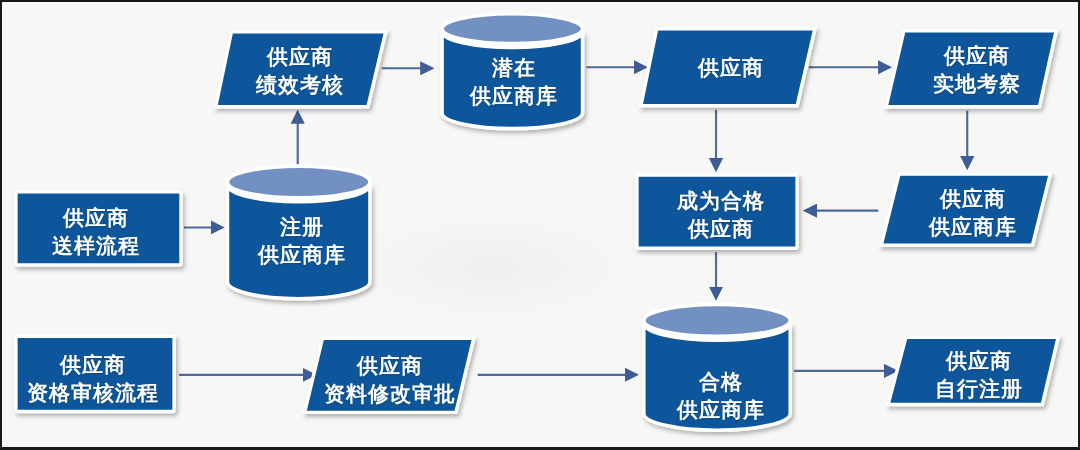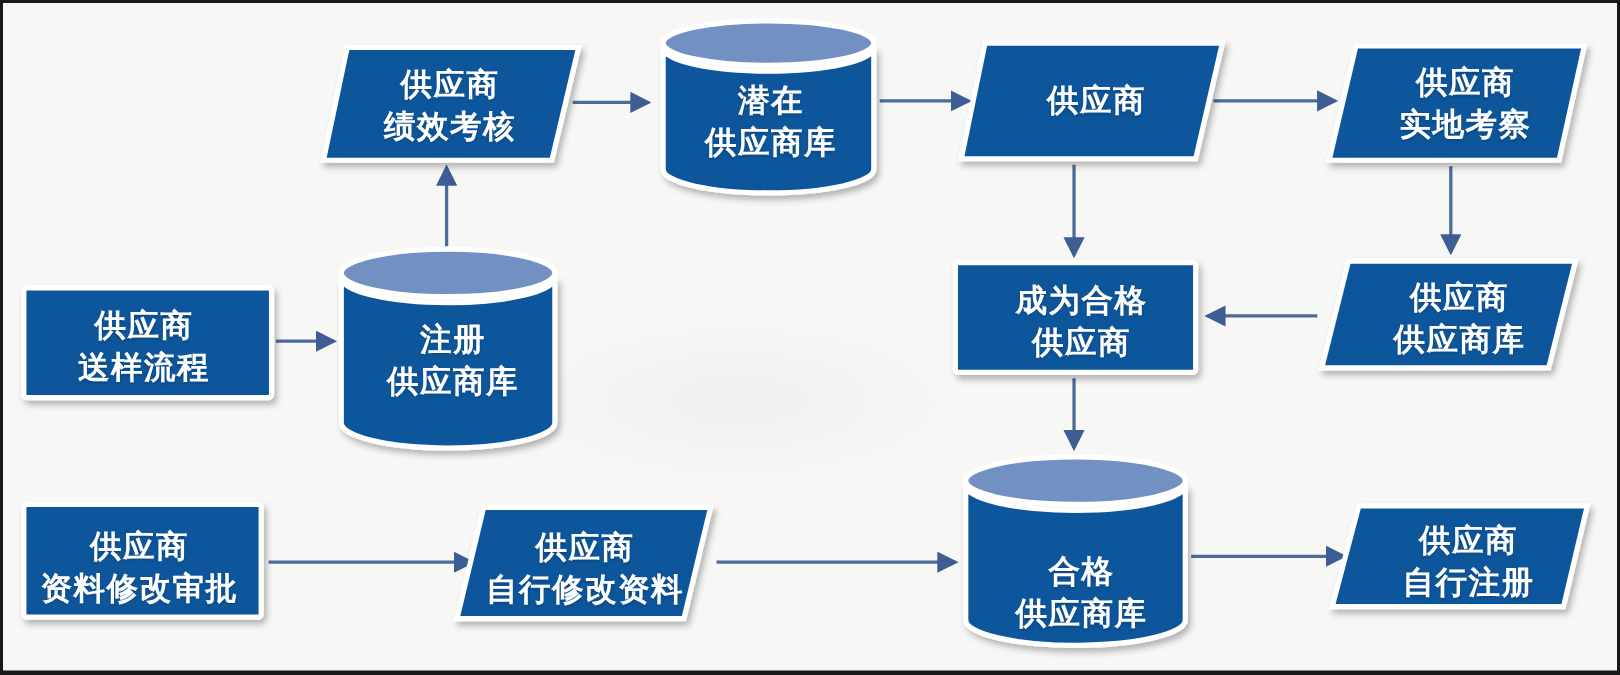--- a/index.html
+++ b/index.html
@@ -146,25 +146,25 @@
   <div class="node-label" style="left:640px; top:176px; width:158px; height:72px;">
     <span>成为合格</span>
     <span>供应商</span>
   </div>
   <div class="node-label" style="left:893px; top:174px; width:156px; height:72px;">
     <span>供应商</span>
     <span>供应商库</span>
   </div>
   <div class="node-label" style="left:10px;  top:339px; width:162px; height:74px;">
     <span>供应商</span>
-    <span>资料修改审批</span>
+    <span>资格审核流程</span>
   </div>
   <div class="node-label" style="left:310px; top:341px; width:156px; height:72px;">
     <span>供应商</span>
-    <span>自行修改资料</span>
+    <span>资料修改审批</span>
   </div>
   <div class="node-label" style="left:647px; top:352px; width:144px; height:82px;">
     <span>合格</span>
     <span>供应商库</span>
   </div>
   <div class="node-label" style="left:902px; top:337px; width:150px; height:70px;">
     <span>供应商</span>
     <span>自行注册</span>
   </div>
 

